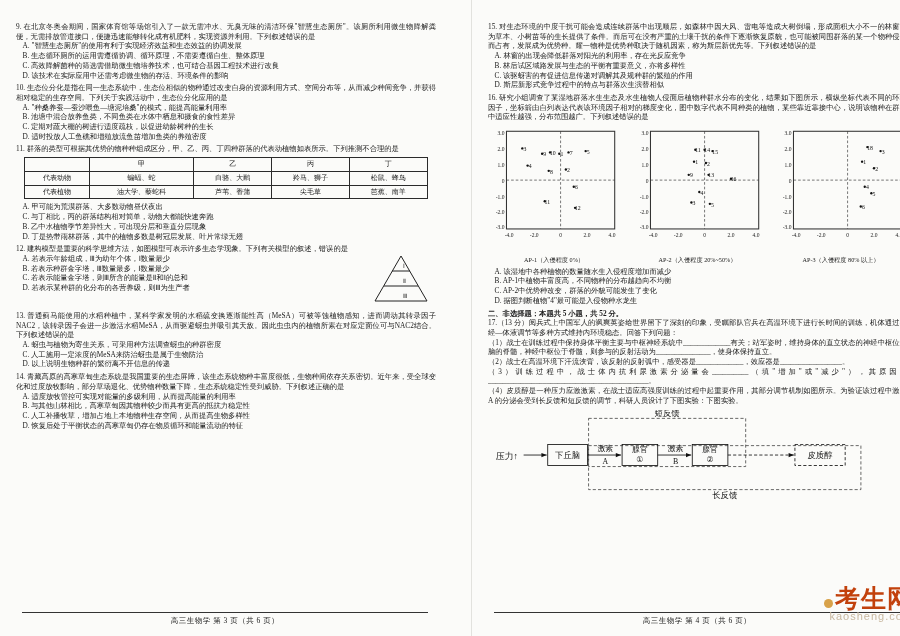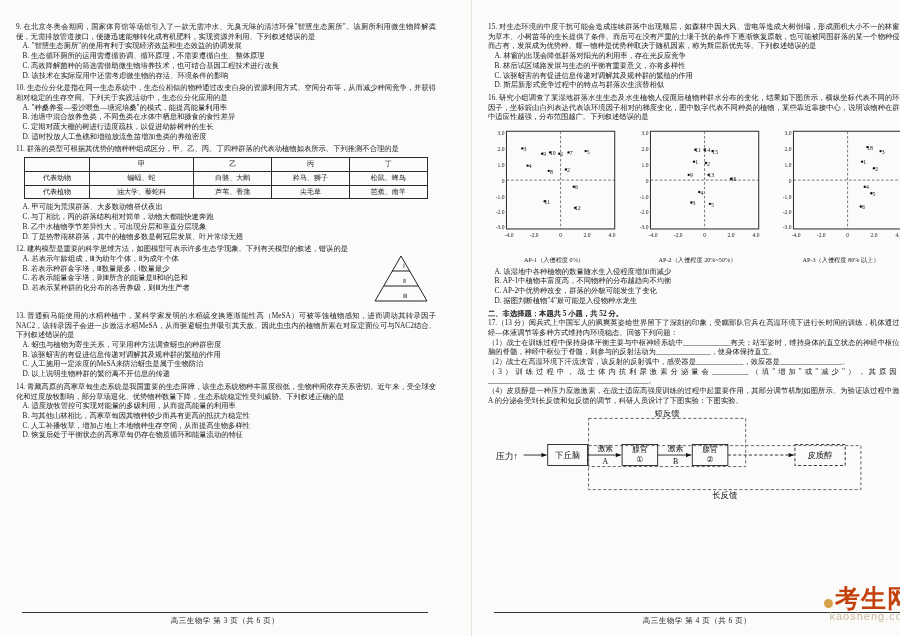--- a/index.html
+++ b/index.html
@@ -125,30 +125,29 @@
         <div class="pyr">
           <svg width="62" height="50" viewBox="0 0 62 50">
             <polygon points="31,2 57,47 5,47" fill="none" stroke="#222" stroke-width="1"></polygon>
             <line x1="14" y1="32" x2="48" y2="32" stroke="#222" stroke-width="1"></line>
             <line x1="22" y1="17" x2="40" y2="17" stroke="#222" stroke-width="1"></line>
             <text x="33" y="14" font-size="6" font-family="Liberation Serif, serif" fill="#222">Ⅰ</text>
             <text x="33" y="29" font-size="6" font-family="Liberation Serif, serif" fill="#222">Ⅱ</text>
             <text x="33" y="44" font-size="6" font-family="Liberation Serif, serif" fill="#222">Ⅲ</text>
           </svg>
         </div>
-        <span class="opt indent">A. 若表示年龄组成，Ⅲ为幼年个体，Ⅱ为成年个体</span>
+        <span class="opt indent">A. 若表示年龄组成，Ⅲ为幼年个体，Ⅰ数量最少</span>
         <span class="opt indent">B. 若表示种群金字塔，Ⅲ数量最多，Ⅰ数量最少</span>
         <span class="opt indent">C. 若表示能量金字塔，则Ⅲ所含的能量是Ⅱ和Ⅰ的总和</span>
         <span class="opt indent">D. 若表示某种群的化分布的各营养级，则Ⅲ为生产者</span>
       </div>
 
       <div class="q">
         <span class="q-stem">13. 普通蓟马能使用的水稻种植中，某科学家发明的水稻硫变换逐渐能性高（MeSA）可被等蚀植物感知，进而调动其转录因子NAC2，该转录因子会进一步激活水稻MeSA，从而驱避蚜虫并吸引其天敌。因此虫虫内的植物所素在对应定面位可与NAC2结合。下列叙述错误的是</span>
         <span class="opt indent">A. 蚜虫与植物为寄生关系，可采用种方法调查蚜虫的种群密度</span>
-        <span class="opt indent">B. 该驱蚜害的有促进信息传递对调解其及规种群的繁殖的作用</span>
         <span class="opt indent">C. 人工施用一定浓度的MeSA来防治蚜虫是属于生物防治</span>
         <span class="opt indent">D. 以上说明生物种群的繁衍离不开信息的传递</span>
       </div>
 
       <div class="q">
         <span class="q-stem">14. 青藏高原的高寒草甸生态系统是我国重要的生态屏障，该生态系统物种丰富度很低，生物种间依存关系密切。近年来，受全球变化和过度放牧影响，部分草场退化、优势物种数量下降，生态系统稳定性受到威胁。下列叙述正确的是</span>
         <span class="opt indent">A. 适度放牧管控可实现对能量的多级利用，从而提高能量的利用率</span>
         <span class="opt indent">B. 与其他山林相比，高寒草甸因其物种较少而具有更高的抵抗力稳定性</span>
         <span class="opt indent">C. 人工补播牧草，增加占地上本地物种生存空间，从而提高生物多样性</span>
         <span class="opt indent">D. 恢复后处于平衡状态的高寒草甸仍存在物质循环和能量流动的特征</span>

